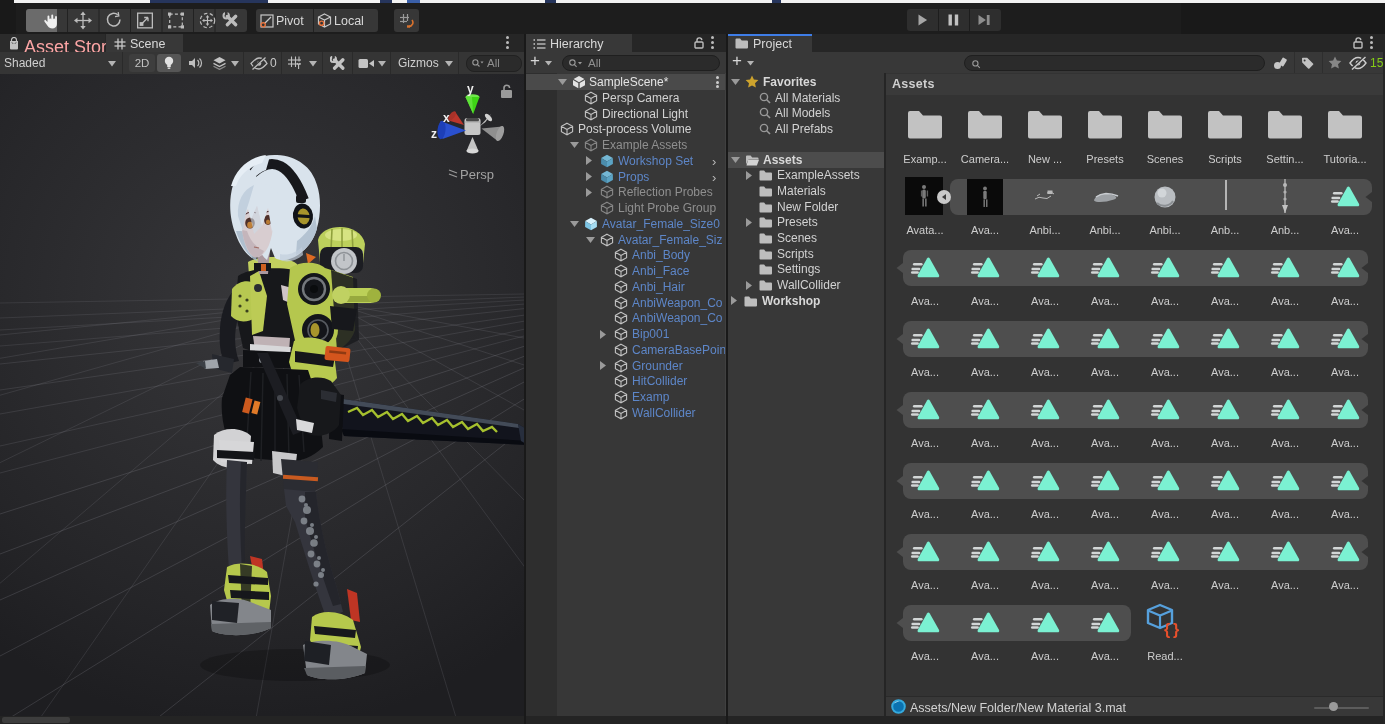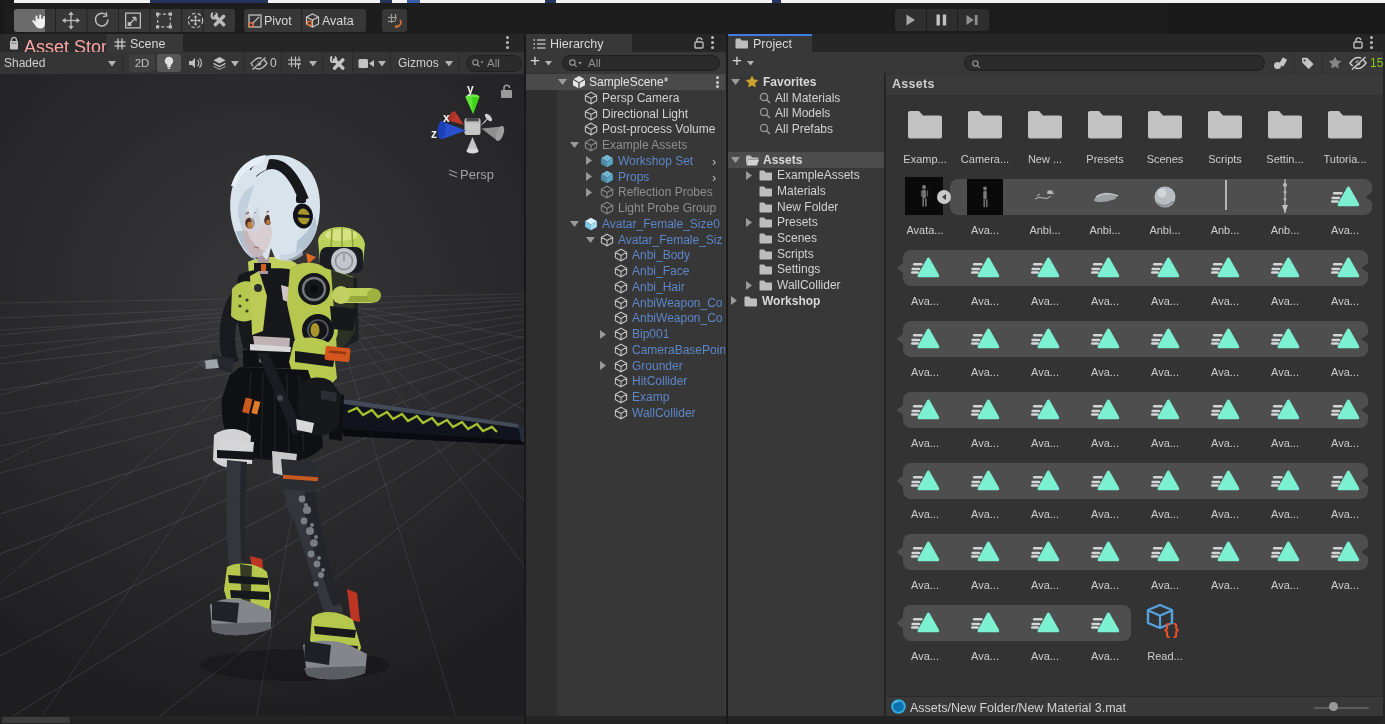--- a/index.html
+++ b/index.html
@@ -66,21 +66,21 @@
 </svg>
 
 <div class="abs" style="left:14px;top:0;width:1371px;height:3px;background:#f2f2f2"></div>
 <div class="abs" style="left:0;top:0;width:14px;height:3px;background:#191919"></div>
 <div class="abs" style="left:150px;top:0;width:118px;height:2.5px;background:#26355c"></div>
 <div class="abs" style="left:380px;top:0;width:12px;height:2.5px;background:#26355c"></div>
 <div class="abs" style="left:407px;top:0;width:13px;height:2.5px;background:#3a5fa8"></div>
 <div class="abs" style="left:545px;top:0;width:11px;height:2.5px;background:#26355c"></div>
 <div class="abs" style="left:772px;top:0;width:9px;height:2.5px;background:#26355c"></div>
 
-<div class="abs" id="maintoolbar" style="left:4px;top:3px;width:1165px;height:31px;background:#1d1d1d">
+<div class="abs" id="maintoolbar" style="left:16px;top:3px;width:1165px;height:31px;background:#1d1d1d">
 
   <div class="abs" style="left:10px;top:6px;width:221px;height:23px;background:#373737;border-radius:3px"></div>
   <div class="abs" style="left:10px;top:6px;width:31px;height:23px;background:#6b6b6b;border-radius:3px 0 0 3px"></div>
   <svg class="abs" style="left:10px;top:6px" width="221" height="23" viewBox="0 0 221 23">
     <g stroke="#222" stroke-width="1">
       <line x1="41.5" y1="0" x2="41.5" y2="23"></line>
         <line x1="73" y1="0" x2="73" y2="23"></line>
       <line x1="104.5" y1="0" x2="104.5" y2="23"></line>
         <line x1="136" y1="0" x2="136" y2="23"></line>
       <line x1="167.5" y1="0" x2="167.5" y2="23"></line>
@@ -142,21 +142,21 @@
     <rect x="1" y="1" width="12" height="12" fill="none" stroke="#c8c8c8" stroke-width="1.2"></rect>
     <line x1="3" y1="11" x2="11" y2="3" stroke="#c8c8c8" stroke-width="1.2"></line>
     <circle cx="3.2" cy="10.8" r="2.1" fill="#333" stroke="#e8733c" stroke-width="1.4"></circle>
   </svg>
   <div class="abs" style="left:260px;top:10.5px;font-size:12.5px;color:#d8d8d8">Pivot</div>
   <svg class="abs" style="left:301px;top:10px" width="15" height="15" viewBox="0 0 15 15">
     <path d="M7.5,1 L13.5,4 v7 L7.5,14 L1.5,11 v-7 z" fill="none" stroke="#c8c8c8" stroke-width="1.2"></path>
     <path d="M1.5,4 L7.5,7 L13.5,4 M7.5,7 v7" fill="none" stroke="#c8c8c8" stroke-width="1.2"></path>
     <circle cx="4.6" cy="10.2" r="2.1" fill="#333" stroke="#e8733c" stroke-width="1.4"></circle>
   </svg>
-  <div class="abs" style="left:318px;top:10.5px;font-size:12.5px;color:#d8d8d8">Avata</div>
+  <div class="abs" style="left:318px;top:10.5px;font-size:12.5px;color:#d8d8d8">Local</div>
 
   <div class="abs" style="left:378px;top:6px;width:25px;height:23px;background:#373737;border-radius:3px"></div>
   <svg class="abs" style="left:383px;top:10px" width="15" height="15" viewBox="0 0 15 15">
     <g stroke="#9a9a9a" stroke-width="1.2">
       <line x1="1" y1="4.5" x2="10" y2="4.5"></line>
         <line x1="1" y1="8.5" x2="8" y2="8.5"></line>
       <line x1="4.5" y1="1" x2="4.5" y2="10"></line>
         <line x1="8.5" y1="1" x2="8.5" y2="8"></line>
     </g>
     <path d="M10,13.5 a4,4 0 0 0 3,-6.5" fill="none" stroke="#d8722e" stroke-width="1.6"></path>
@@ -582,21 +582,21 @@
         <use href="#icube"></use>
       </svg>
       <span>Persp Camera</span>
     </div>
   <div class="row" style="left:584px;top:105.5px">
       <svg width="14" height="14" viewBox="0 0 14 14" style="margin-right:4px;color:#c2c2c2">
         <use href="#icube"></use>
       </svg>
       <span>Directional Light</span>
     </div>
-  <div class="row" style="left:584px;top:121.25px;width:141px;overflow:hidden">
+  <div class="row" style="left:560px;top:121.25px;width:141px;overflow:hidden">
       <svg width="14" height="14" viewBox="0 0 14 14" style="margin-right:4px;color:#c2c2c2">
         <use href="#icube"></use>
       </svg>
       <span>Post-process Volume</span>
     </div>
   <div class="row" style="left:570px;top:137px;color:#8f8f8f">
       <svg width="9" height="6" style="margin-right:5px">
         <use href="#tdown"></use>
       </svg>
       <svg width="14" height="14" viewBox="0 0 14 14" style="margin-right:4px;color:#878787">

